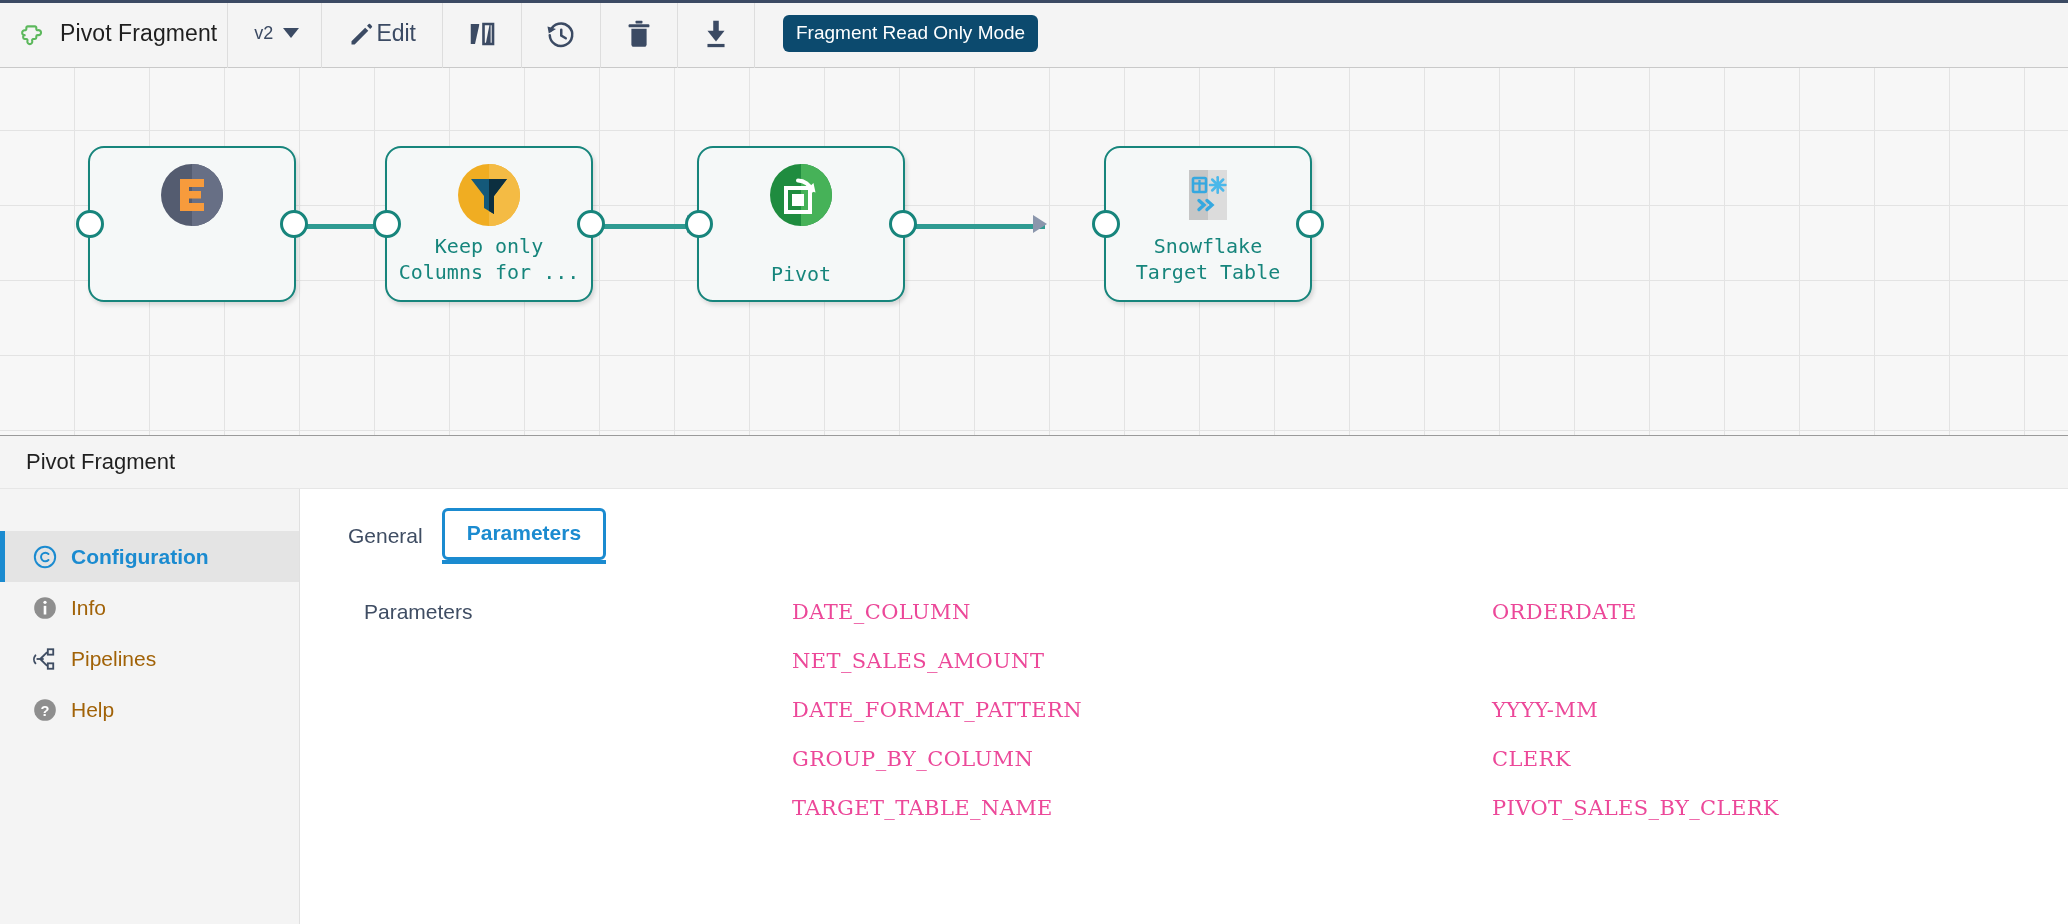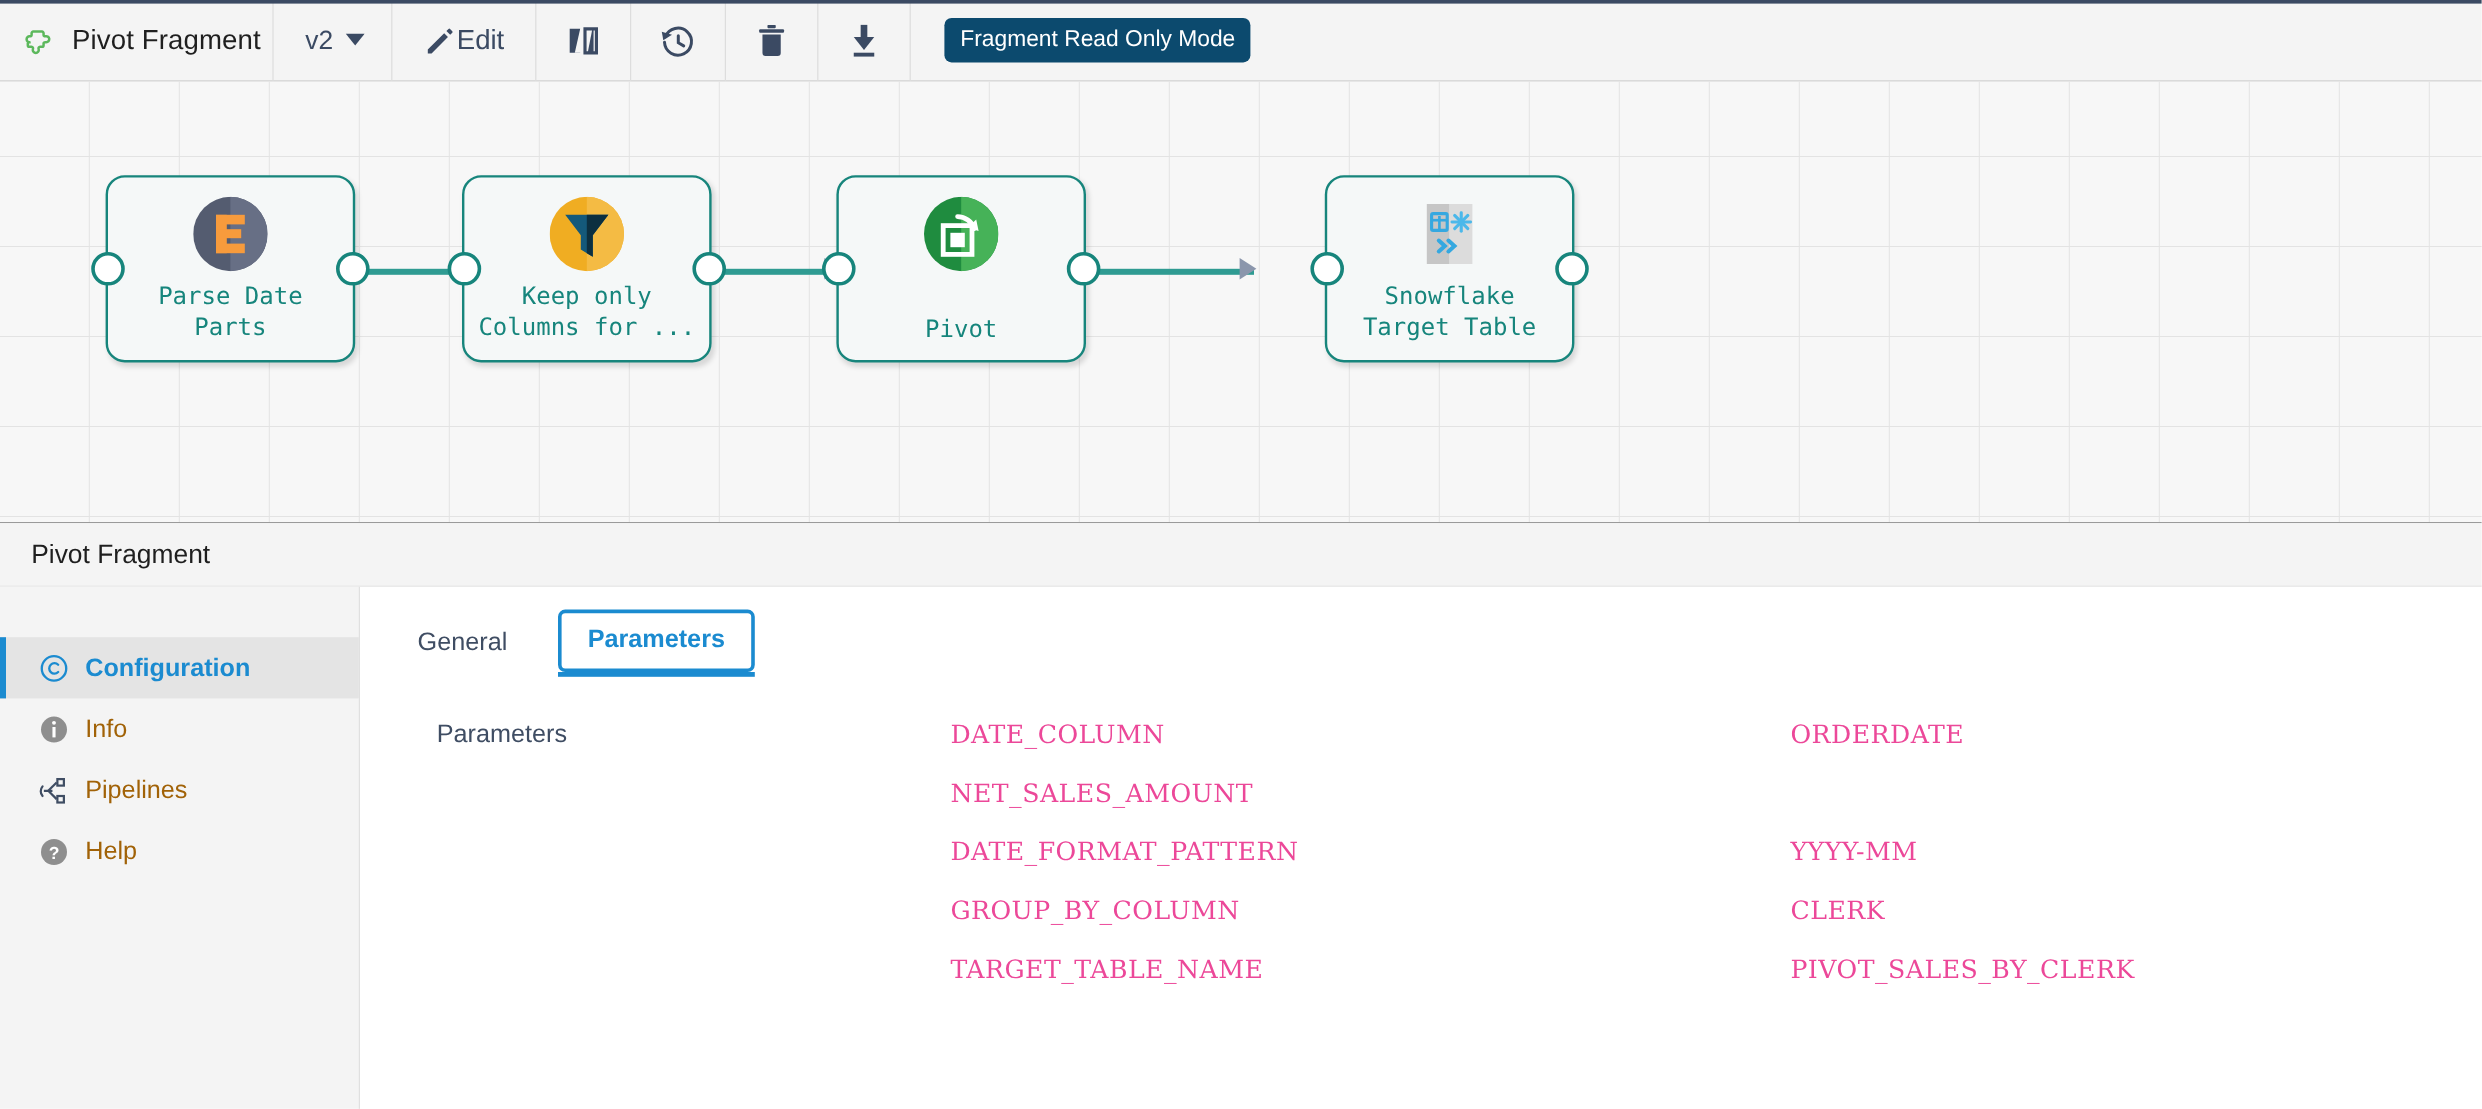--- a/index.html
+++ b/index.html
@@ -33,21 +33,21 @@
   }
   .tb-sep { border-right: 1px solid #dddddd; }
 
   #fragment-logo-cell { padding-left: 16px; padding-right: 10px; }
   #fragment-title {
     font-size: 23px; color: #1f1f1f;
     white-space: nowrap;
     letter-spacing: 0.1px;
   }
   #version-cell { padding: 0 22px 0 26px; }
-  #version-label { font-size: 22px; color: #3b4a63; }
+  #version-label { font-size: 18px; color: #3b4a63; }
   #edit-cell { padding: 0 26px; gap: 0; }
   #edit-label { font-size: 23px; color: #3b4a63; }
   .icon-btn-cell { padding: 0 24px; }
 
   svg.ico { display: block; }
 
   #readonly-badge {
     margin-left: 28px;
     background: #0c4a6e;
     color: #ffffff;
@@ -183,21 +183,21 @@
   }
   #tab-strip {
     display: flex; align-items: flex-end;
     height: 75px;
     padding-left: 0px;
     gap: 0px;
   }
   .tab {
     font-size: 21px;
     color: #3f4d63;
-    padding: 10px 42px 16px 26px;
+    padding: 10px 19px 16px 26px;
     box-sizing: border-box;
     background: transparent;
   }
   .tab.selected {
     color: #1b8bd0;
     font-weight: bold;
     border: 3px solid #1b8bd0;
     border-radius: 6px;
     padding: 10px 22px 12px 22px;
     margin-bottom: 4px;
@@ -331,22 +331,20 @@
         <circle cx="31" cy="31" r="31" fill="#545c70"></circle>
         <path d="M31 0a31 31 0 0 1 0 62z" fill="#676f85"></path>
         <g fill="#f79b3c">
           <rect x="19" y="15" width="9" height="32"></rect>
           <rect x="19" y="15" width="24" height="8"></rect>
           <rect x="19" y="27" width="21" height="7.5"></rect>
           <rect x="19" y="39" width="24" height="8"></rect>
         </g>
       </svg>
     </span>
-    <span class="node-label">Parse Date
-Parts</span>
   </div>
 
   <div class="node" style="left:385px; top:78px;">
     <span class="port in"></span>
     <span class="port out"></span>
     <span class="node-icon">
       <svg class="ico" width="62" height="62" viewBox="0 0 62 62">
         <circle cx="31" cy="31" r="31" fill="#f0ad22"></circle>
         <path d="M31 0a31 31 0 0 1 0 62z" fill="#f4bb44"></path>
         <polygon points="13,15 49,15 36,32 36,50 26,44 26,32" fill="#14597a"></polygon>

